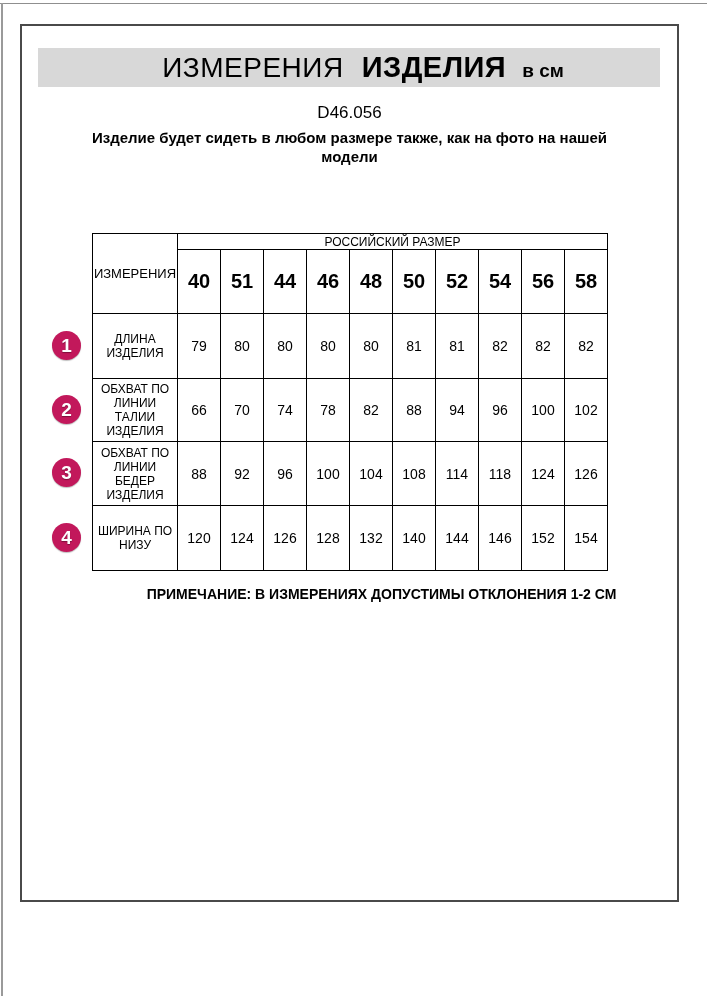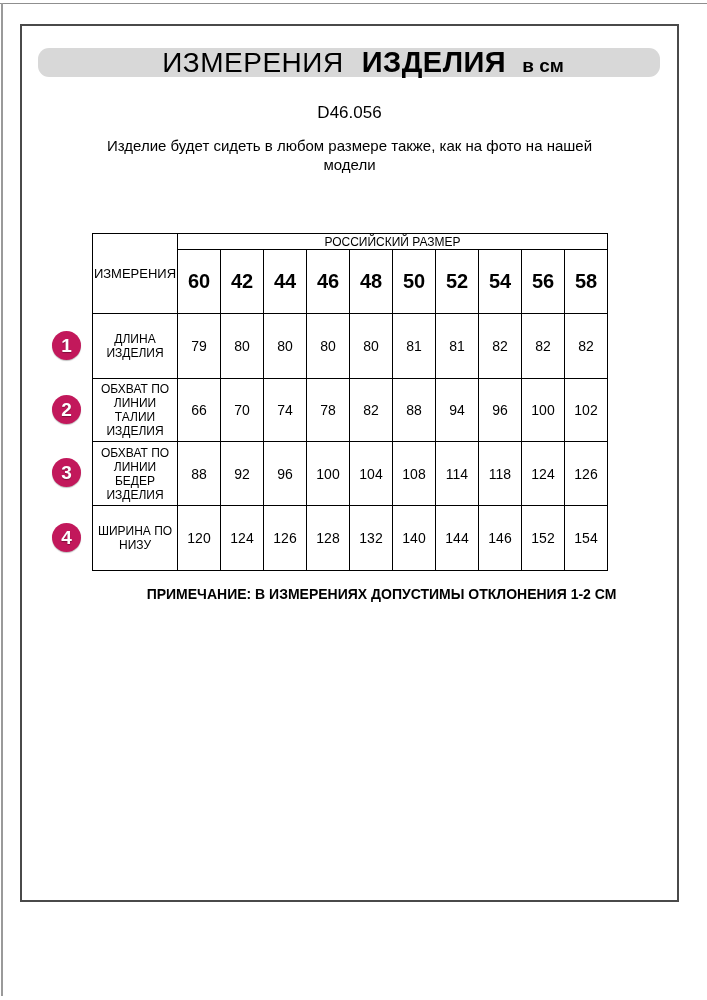--- a/index.html
+++ b/index.html
@@ -34,26 +34,25 @@
     position: absolute;
     left: 20px; top: 24px;
     width: 655px; height: 874px;
     border: 2px solid var(--frame_border, #4a4a4a);
     background: #ffffff;
   }
   
   .band {
     position: absolute;
     left: 38px; top: 48px;
-    width: 622px; height: 29px;
+    width: 622px; height: 39px;
     background: var(--title_band_bg, #d8d8d8);
     display: flex;
     align-items: center;
     justify-content: center;
-    border-radius: 11px;
   }
   .band-inner { margin-left: 28px; white-space: nowrap; }
   .t-reg  { font-size: 28px; font-weight: normal; letter-spacing: 0.5px; }
   .t-bold { font-size: 29px; font-weight: bold; margin-left: 18px; letter-spacing: 0.5px; }
   .t-unit { font-size: 19px; font-weight: bold; margin-left: 16px; }
 
   .code {
     position: absolute;
     left: 20px; top: 103px;
     width: 659px;
@@ -62,21 +61,21 @@
   }
   .para {
     position: absolute;
     left: 20px;
     width: 659px;
     text-align: center;
     font-size: 15px;
     line-height: 19px;
     white-space: pre-line;
   }
-  .p1 { top: 136px; }
+  .p1 { top: 128px; font-weight: bold; }
   .p2 { top: 182px; }
 
   
   table.size-table {
     position: absolute;
     left: 92px; top: 233px;
     border-collapse: collapse;
     table-layout: fixed;
     width: 516px;
   }
@@ -161,22 +160,22 @@
         <col style="width:43px">
         <col style="width:43px">
         <col style="width:43px">
     </colgroup>
     <tbody>
       <tr class="r-group">
         <td class="corner" rowspan="2">ИЗМЕРЕНИЯ</td>
         <td class="group" colspan="10">РОССИЙСКИЙ РАЗМЕР</td>
       </tr>
       <tr class="r-sizes">
-        <td class="size">60</td>
-        <td class="size">42</td>
+        <td class="size">40</td>
+        <td class="size">51</td>
         <td class="size">44</td>
         <td class="size">46</td>
         <td class="size">48</td>
         <td class="size">50</td>
         <td class="size">52</td>
         <td class="size">54</td>
         <td class="size">56</td>
         <td class="size">58</td>
       </tr>
       <tr class="r-d1">

